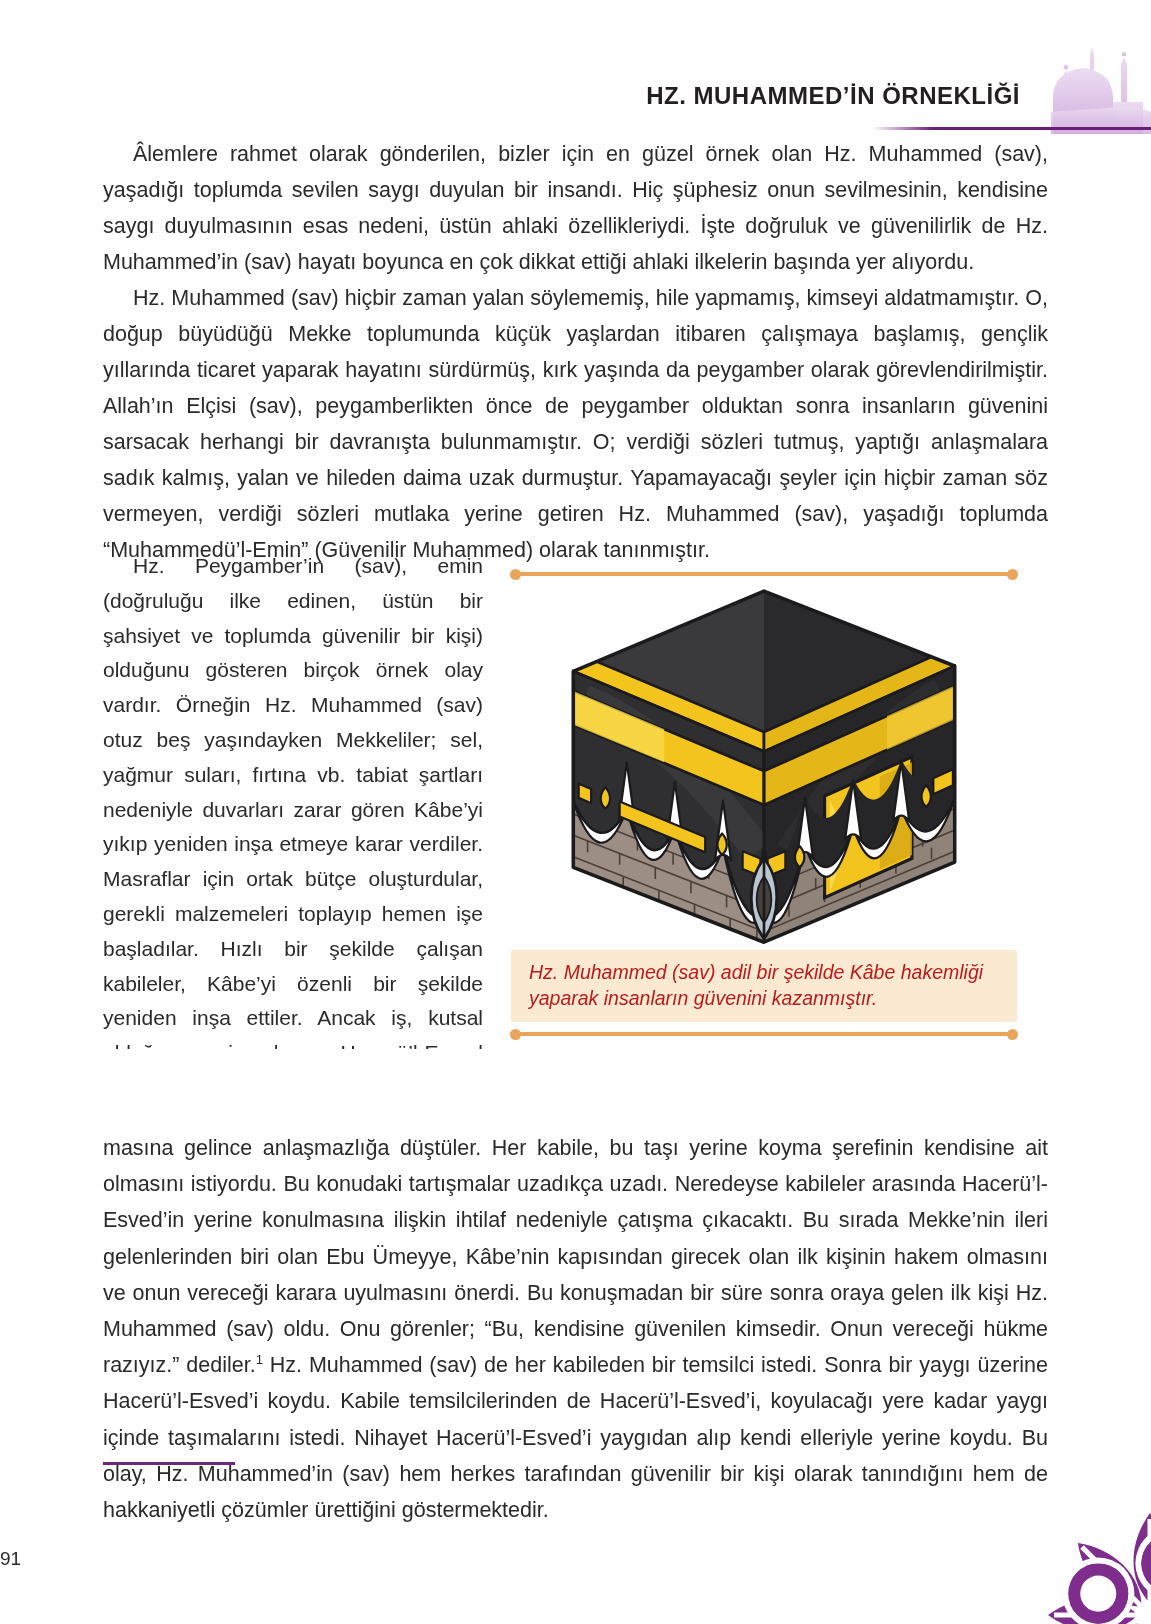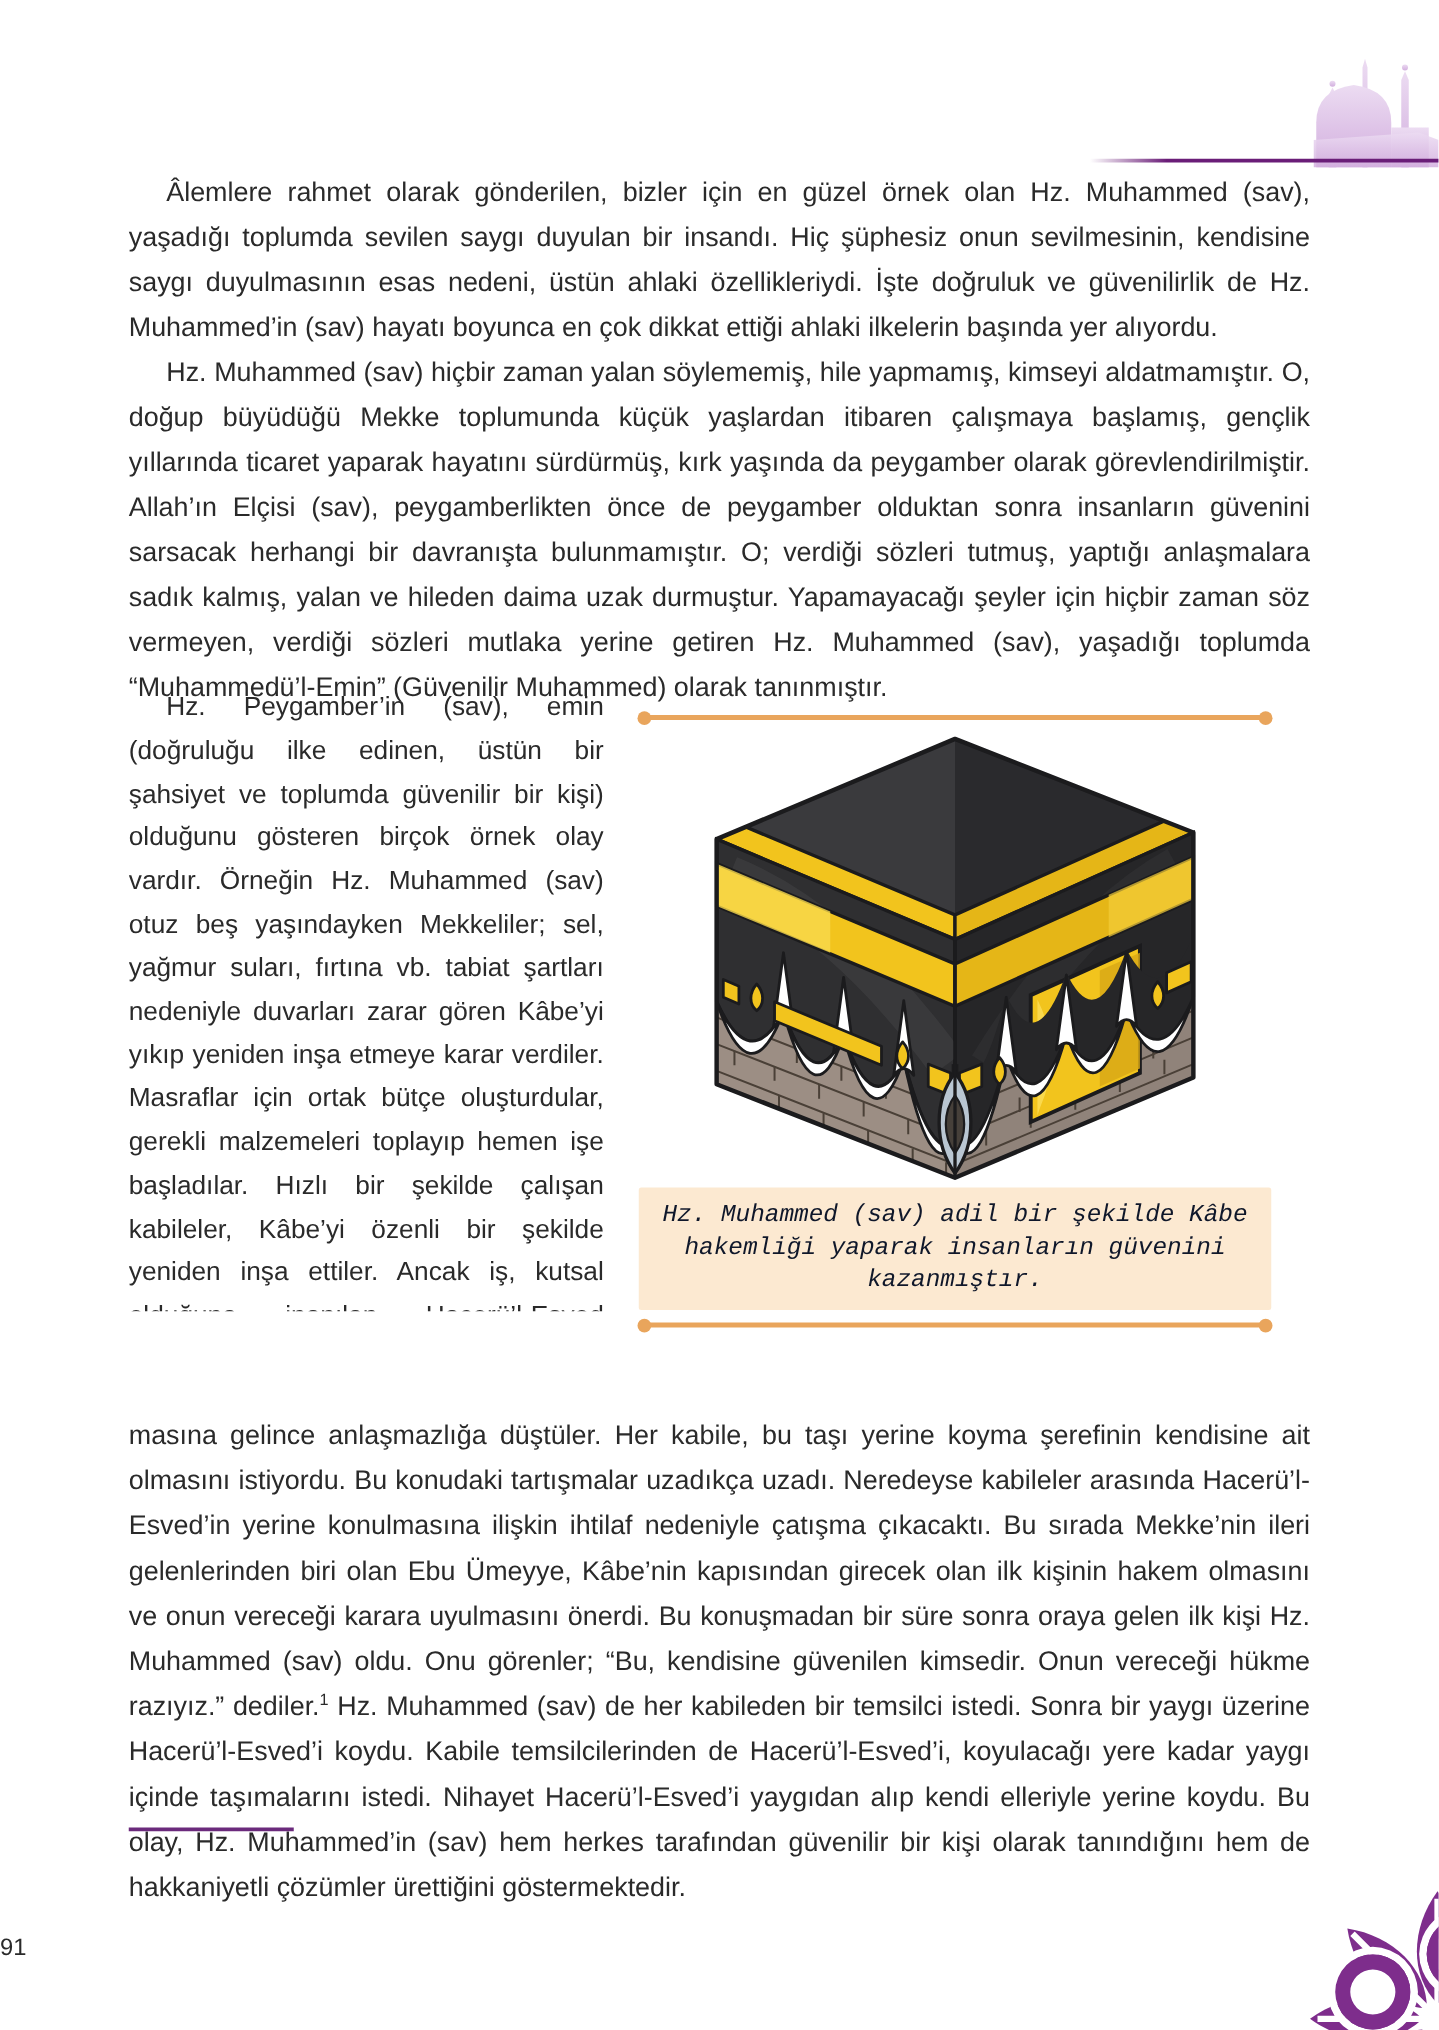--- a/index.html
+++ b/index.html
@@ -33,34 +33,35 @@
   
   .figure{position:absolute;left:511px;top:572px;width:506px;}
   .orange-rule{position:relative;height:4px;background:#e9a55c;margin:0 4px;}
   .orange-rule .dot{position:absolute;top:-3.5px;width:11px;height:11px;border-radius:50%;background:#e9a55c;}
   .orange-rule .dot.l{left:-5px;} .orange-rule .dot.r{right:-5px;}
   .kaaba-wrap{width:506px;height:364px;margin:8px 0 2px 0;display:flex;justify-content:center;}
   .caption-box{
     background:#fce9d1;border-radius:2px;padding:9px 18px 11px 18px;margin:2px 0 10px 0;
   }
   .caption-box p{
-    margin:0;font-style:italic;font-size:19.5px;line-height:26px;text-align:center;color:#0f172a;font-family:Liberation Mono, monospace;
+    margin:0;font-style:italic;font-size:19.5px;line-height:26px;color:#b91c1c;
   }
   
   .footnote-rule{position:absolute;left:103px;top:1462px;width:132px;height:3px;background:#6b2a7c;}
   .footnote{position:absolute;left:103px;top:1474px;width:800px;margin:0;font-size:18px;color:#2a2a2a;}
   
   .page-number{position:absolute;left:0;right:76px;top:1548px;margin:0;text-align:left;font-size:19px;color:#2a2a2a;}
   .flower{position:absolute;left:1040px;top:1505px;width:220px;height:220px;}
 </style>
 </head>
 <body>
 
 <div class="page">
 
+  <h1 class="header-title">HZ. MUHAMMED’İN ÖRNEKLİĞİ</h1>
 
   <svg class="mosque" viewBox="0 0 116 92" aria-hidden="true">
     <defs>
       <linearGradient id="mg" x1="0" y1="0" x2="0" y2="1">
         <stop offset="0" stop-color="#ecdcf2"></stop>
           <stop offset="1" stop-color="#d2aede"></stop>
       </linearGradient>
     </defs>
     <g fill="url(#mg)">
       <path d="M28,92 L28,34 L31,28 L34,34 L34,92 Z"></path>

